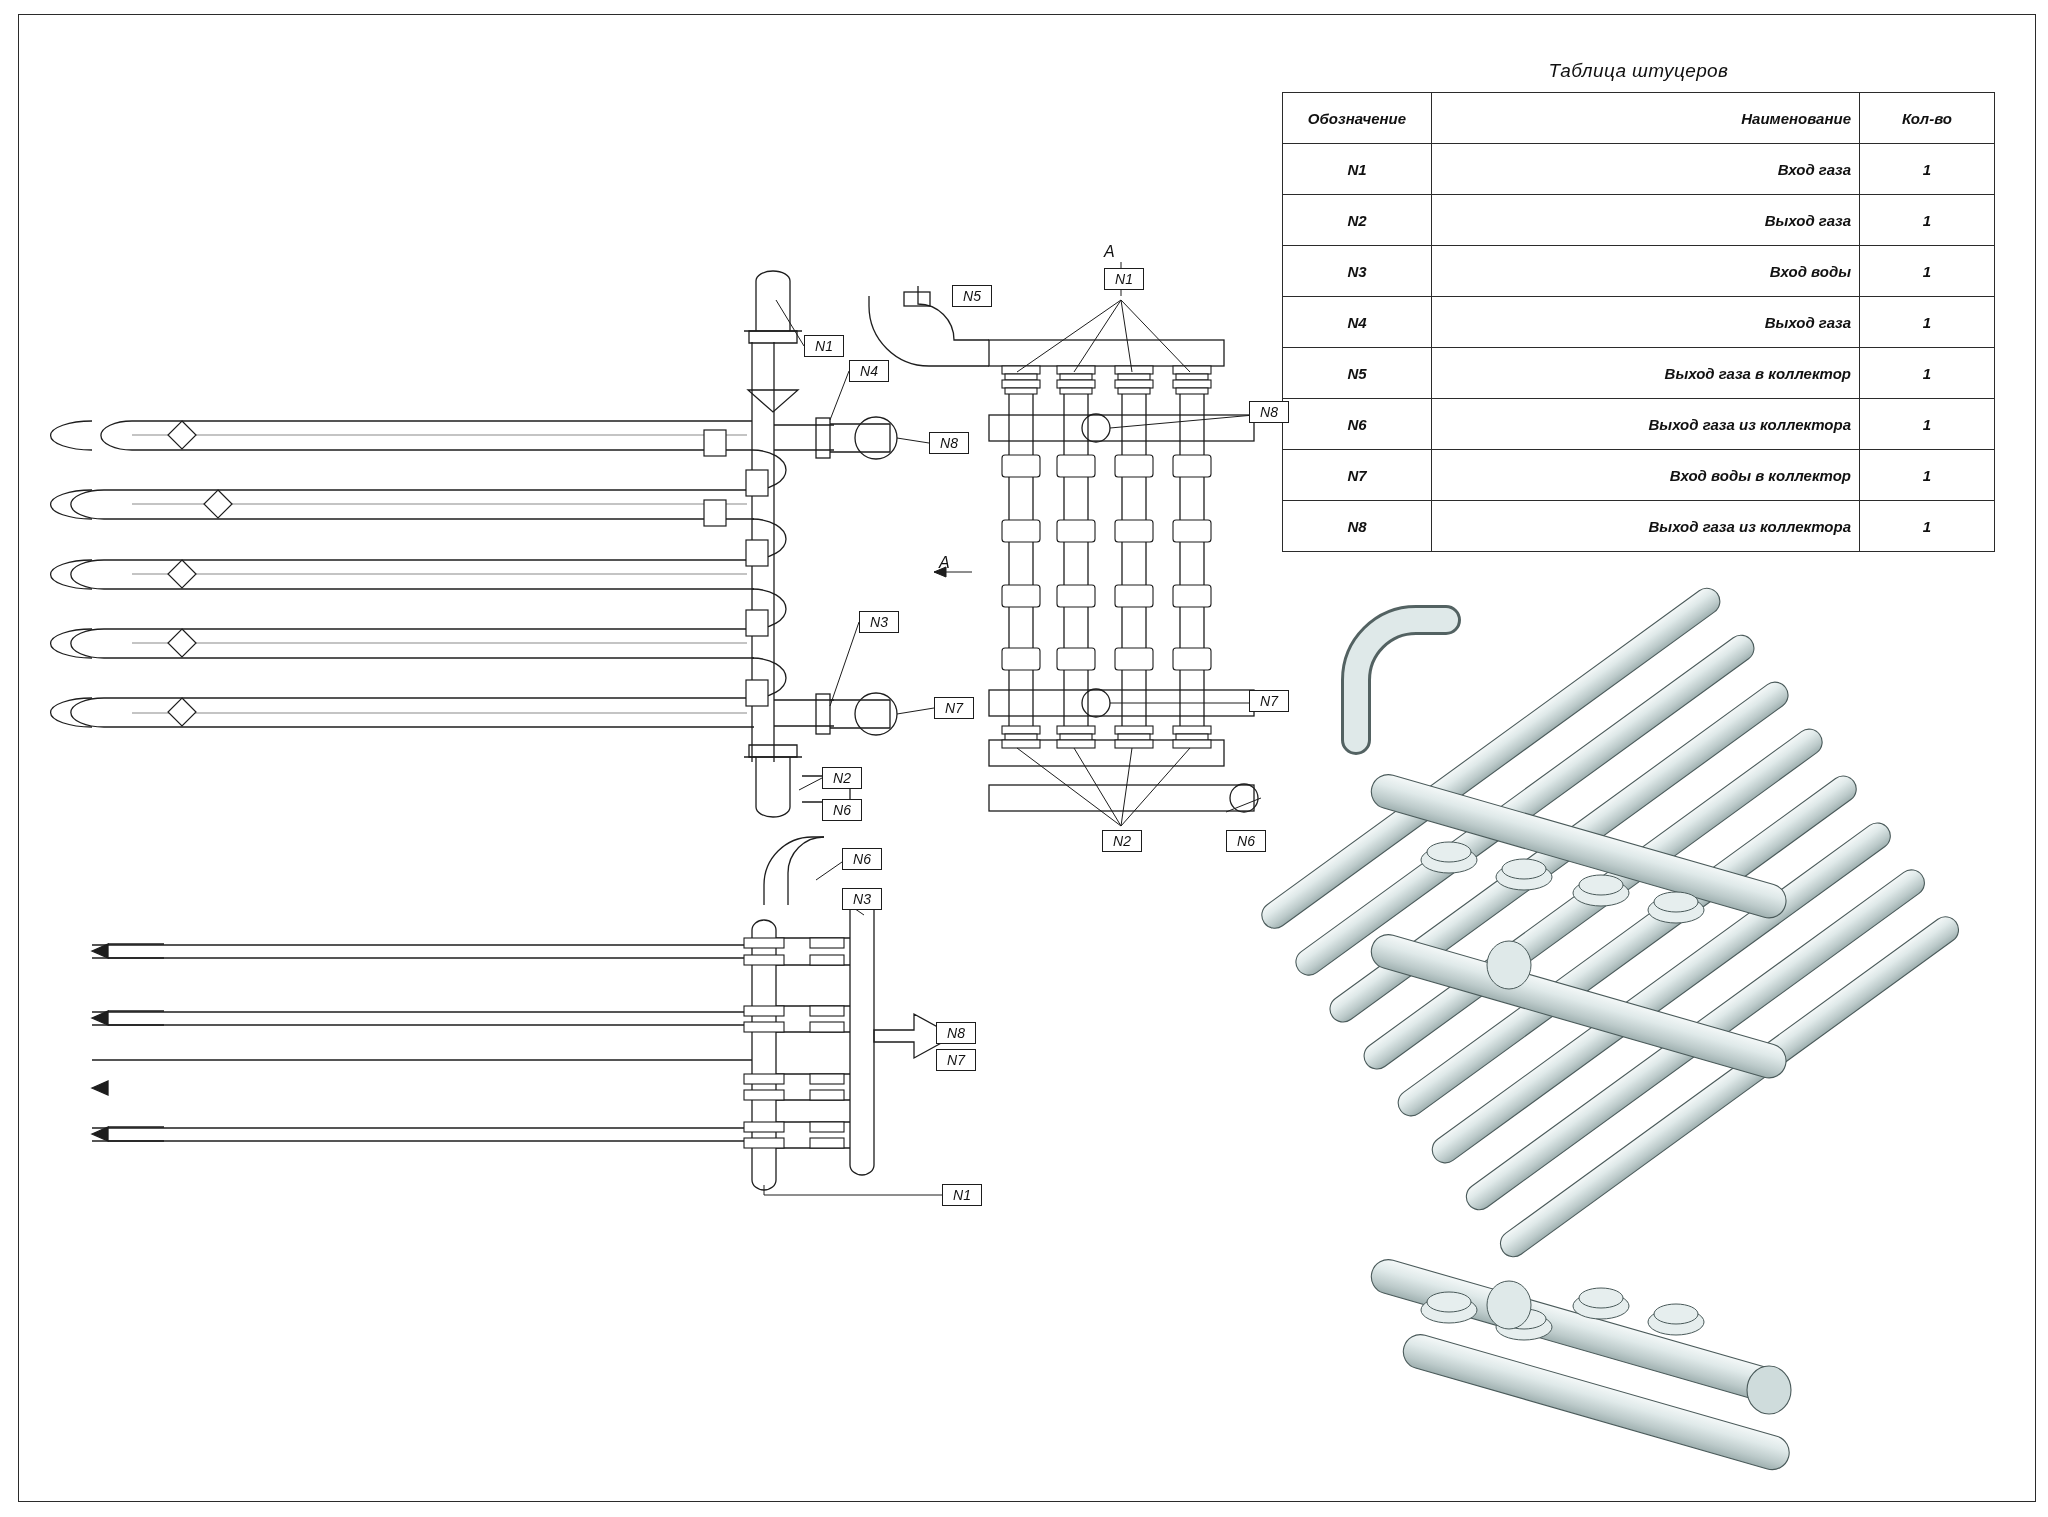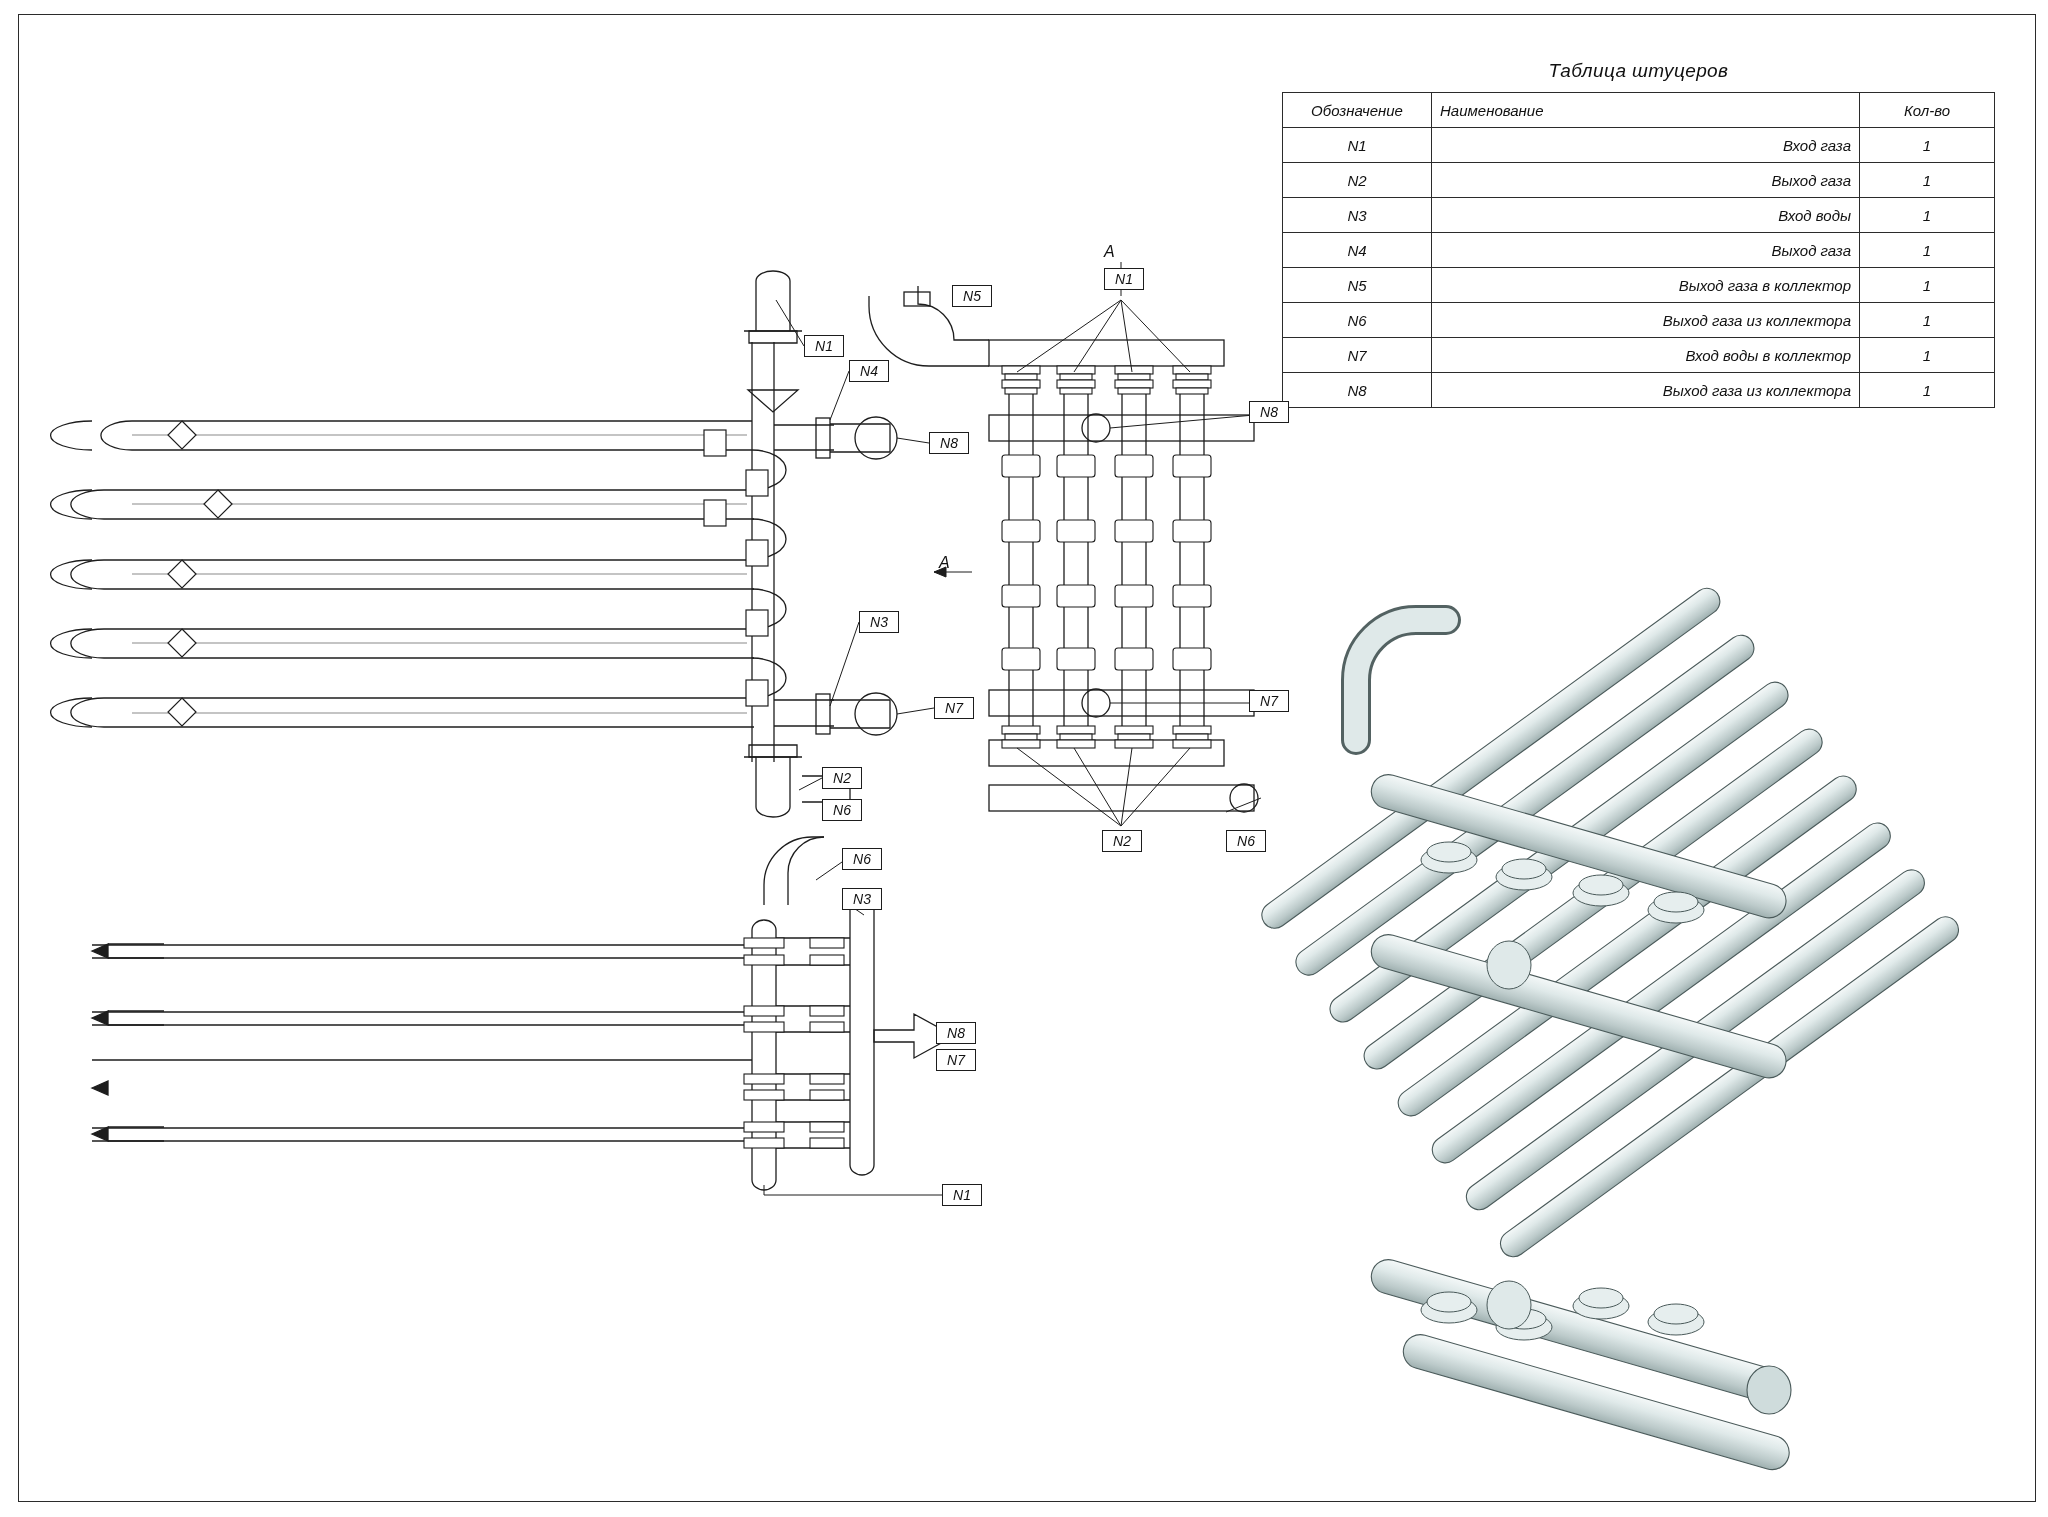--- a/index.html
+++ b/index.html
@@ -4,24 +4,24 @@
 <style>
   html,body{margin:0;padding:0;background:#ffffff;}
   body{width:2048px;height:1517px;font-family:"Liberation Sans",sans-serif;position:relative;overflow:hidden;}
   .sheet{position:absolute;left:4px;top:0;width:2048px;height:1517px;background:#fff;}
   .frame{position:absolute;left:14px;top:14px;width:2018px;height:1488px;border:1.5px solid #2b2b2b;box-sizing:border-box;}
 
   
   .tbl-wrap{position:absolute;left:1278px;top:60px;width:713px;}
   .tbl-title{font-style:italic;font-size:19px;color:#111;text-align:center;margin-bottom:10px;letter-spacing:.4px;}
   table.nozzles{border-collapse:collapse;width:713px;font-style:italic;font-size:15px;color:#111;}
-  table.nozzles th, table.nozzles td{border:1px solid #2b2b2b;height:26px;padding:4px 8px;font-weight:normal;}
+  table.nozzles th, table.nozzles td{border:1px solid #2b2b2b;height:26px;padding:12px 8px;font-weight:bold;}
   table.nozzles th{font-style:italic;font-size:15px;}
   .col-desig{width:132px;text-align:center;}
-  .col-name{text-align:left;}
+  .col-name{text-align:right;}
   .col-qty{width:118px;text-align:center;}
   td.col-name{text-align:right;padding-left:14px;}
   .tag{position:absolute;border:1.2px solid #1d1d1d;background:#fff;font-style:italic;font-size:14px;color:#111;
        display:flex;align-items:center;justify-content:center;width:40px;height:22px;box-sizing:border-box;}
   .lbl{position:absolute;font-style:italic;font-size:16px;color:#111;}
   .svgwrap{position:absolute;left:0;top:0;}
 </style>
 </head>
 <body>
 

